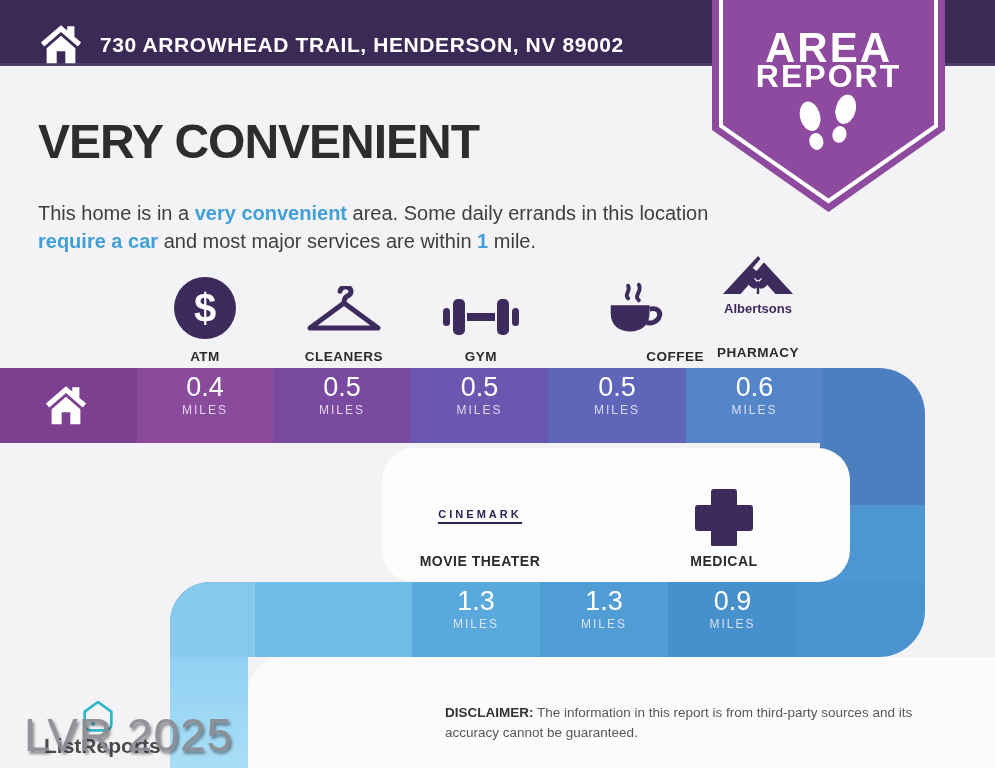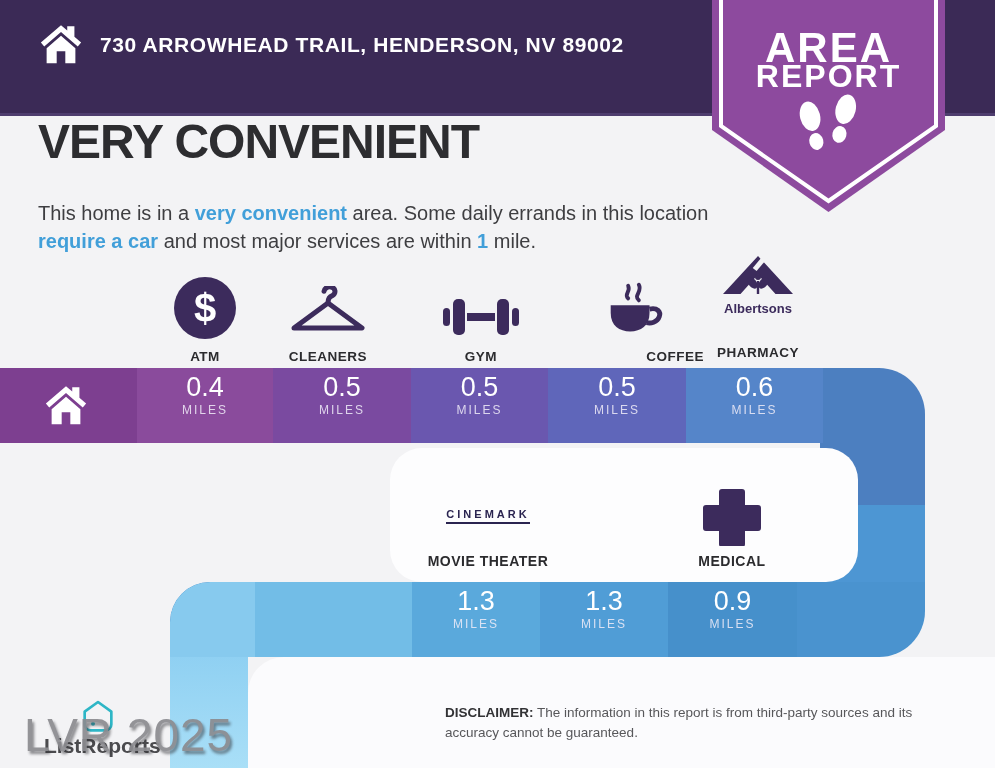--- a/index.html
+++ b/index.html
@@ -1,20 +1,20 @@
 <!DOCTYPE html>
 <html><head>
 <meta charset="utf-8">
 <style>
   html,body{margin:0;padding:0;}
   body{width:995px;height:768px;overflow:hidden;background:#f3f3f5;
        font-family:"Liberation Sans", sans-serif;position:relative;}
 
   
-  .header{position:absolute;left:0;top:0;width:995px;height:116px;background:#3b2a56;
+  .header{position:absolute;left:0;top:0;width:995px;height:66px;background:#3b2a56;
           border-bottom:3px solid #4e3d6e;box-sizing:border-box;}
   .header-home{position:absolute;left:38px;top:22px;}
   .header-address{position:absolute;left:100px;top:0;height:90px;display:flex;align-items:center;
           color:#ffffff;font-size:21px;font-weight:700;letter-spacing:.6px;}
 
   
   .ribbon{position:absolute;left:712px;top:0;width:233px;height:212px;z-index:6;}
   .ribbon-text{position:absolute;width:233px;text-align:center;color:#fff;font-weight:700;}
   .ribbon-l1{top:24px;font-size:42px;letter-spacing:2px;}
   .ribbon-l2{top:58px;font-size:32px;letter-spacing:2px;}
@@ -46,21 +46,21 @@
          border-top-left-radius:40px;border-bottom-right-radius:46px;overflow:hidden;z-index:2;}
   .left-col{position:absolute;left:170px;top:655px;width:78px;height:113px;
             background:linear-gradient(#8fd0f2,#a9dff7);z-index:1;}
 
   .mile-label{position:absolute;top:0;height:75px;text-align:center;padding-top:5px;box-sizing:border-box;}
   .mile-num{font-size:27px;color:#ffffff;line-height:1.05;}
   .mile-unit{font-size:12px;color:rgba(240,236,248,.85);letter-spacing:2px;margin-top:2px;}
   .band-home{position:absolute;left:43px;top:15px;}
 
   
-  .card-mid{position:absolute;left:390px;top:448px;width:468px;height:134px;background:#fdfdfe;
+  .card-mid{position:absolute;left:382px;top:448px;width:468px;height:134px;background:#fdfdfe;
             border-radius:32px;z-index:3;}
   .card-mid .col{top:12px;height:112px;}
   .card-mid .icon-wrap{height:86px;}
   .card-mid .place-label{font-size:14px;margin-top:7px;}
   .card-bottom{position:absolute;left:248px;top:657px;width:747px;height:111px;background:#fbfbfd;
             border-top-left-radius:36px;z-index:3;}
   .disclaimer{position:absolute;left:197px;top:46px;width:515px;font-size:13.5px;line-height:1.5;
             color:#57575a;}
   .disclaimer b{color:#323235;}
 
@@ -114,21 +114,21 @@
 <div class="col" style="left:135px;top:258px;">
   <div class="icon-wrap">
       <svg width="64" height="64" viewBox="0 0 64 64">
     <circle cx="32" cy="32" r="31" fill="#3c2b5c"></circle>
     <text x="32" y="46" text-anchor="middle" font-size="40" font-weight="bold" fill="#ffffff">$</text>
   </svg>
     </div>
   <div class="place-label">ATM</div>
 </div>
 
-<div class="col" style="left:258px;top:258px;">
+<div class="col" style="left:274px;top:258px;">
   <div class="icon-wrap">
       <svg width="76" height="54" viewBox="0 0 76 54">
     <g fill="none" stroke="#3c2b5c" stroke-width="5" stroke-linecap="round" stroke-linejoin="round">
       <path d="M38 17 c0-5 1.5-6 4.5-7.5 c3.5-2 3.5-7.5 -1.5-8.5 c-3.5-.7 -6.5 1.3 -7 4.3"></path>
       <path d="M38 17 L72 42 H4 Z"></path>
     </g>
   </svg>
     </div>
   <div class="place-label">CLEANERS</div>
 </div>

